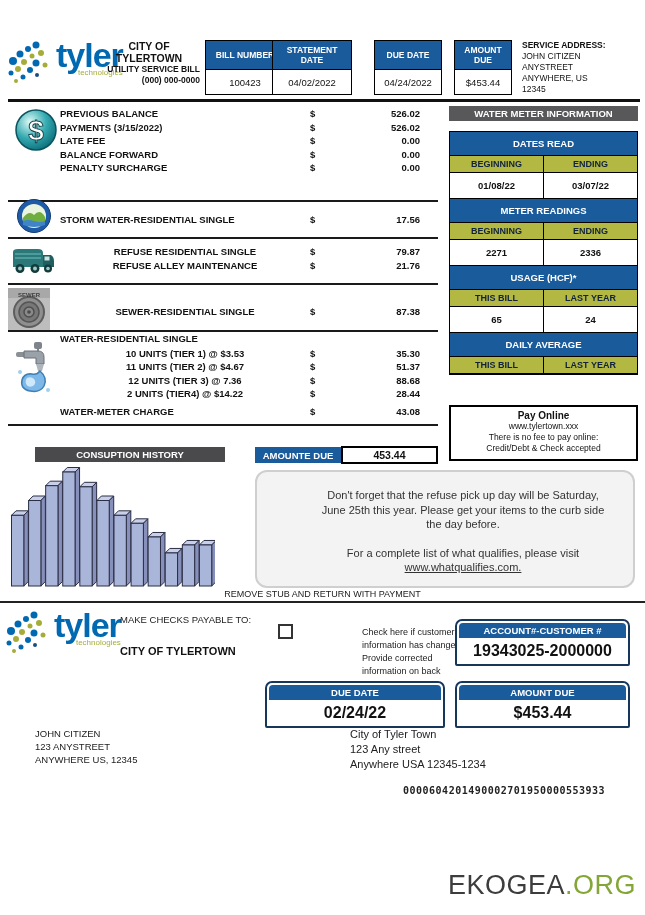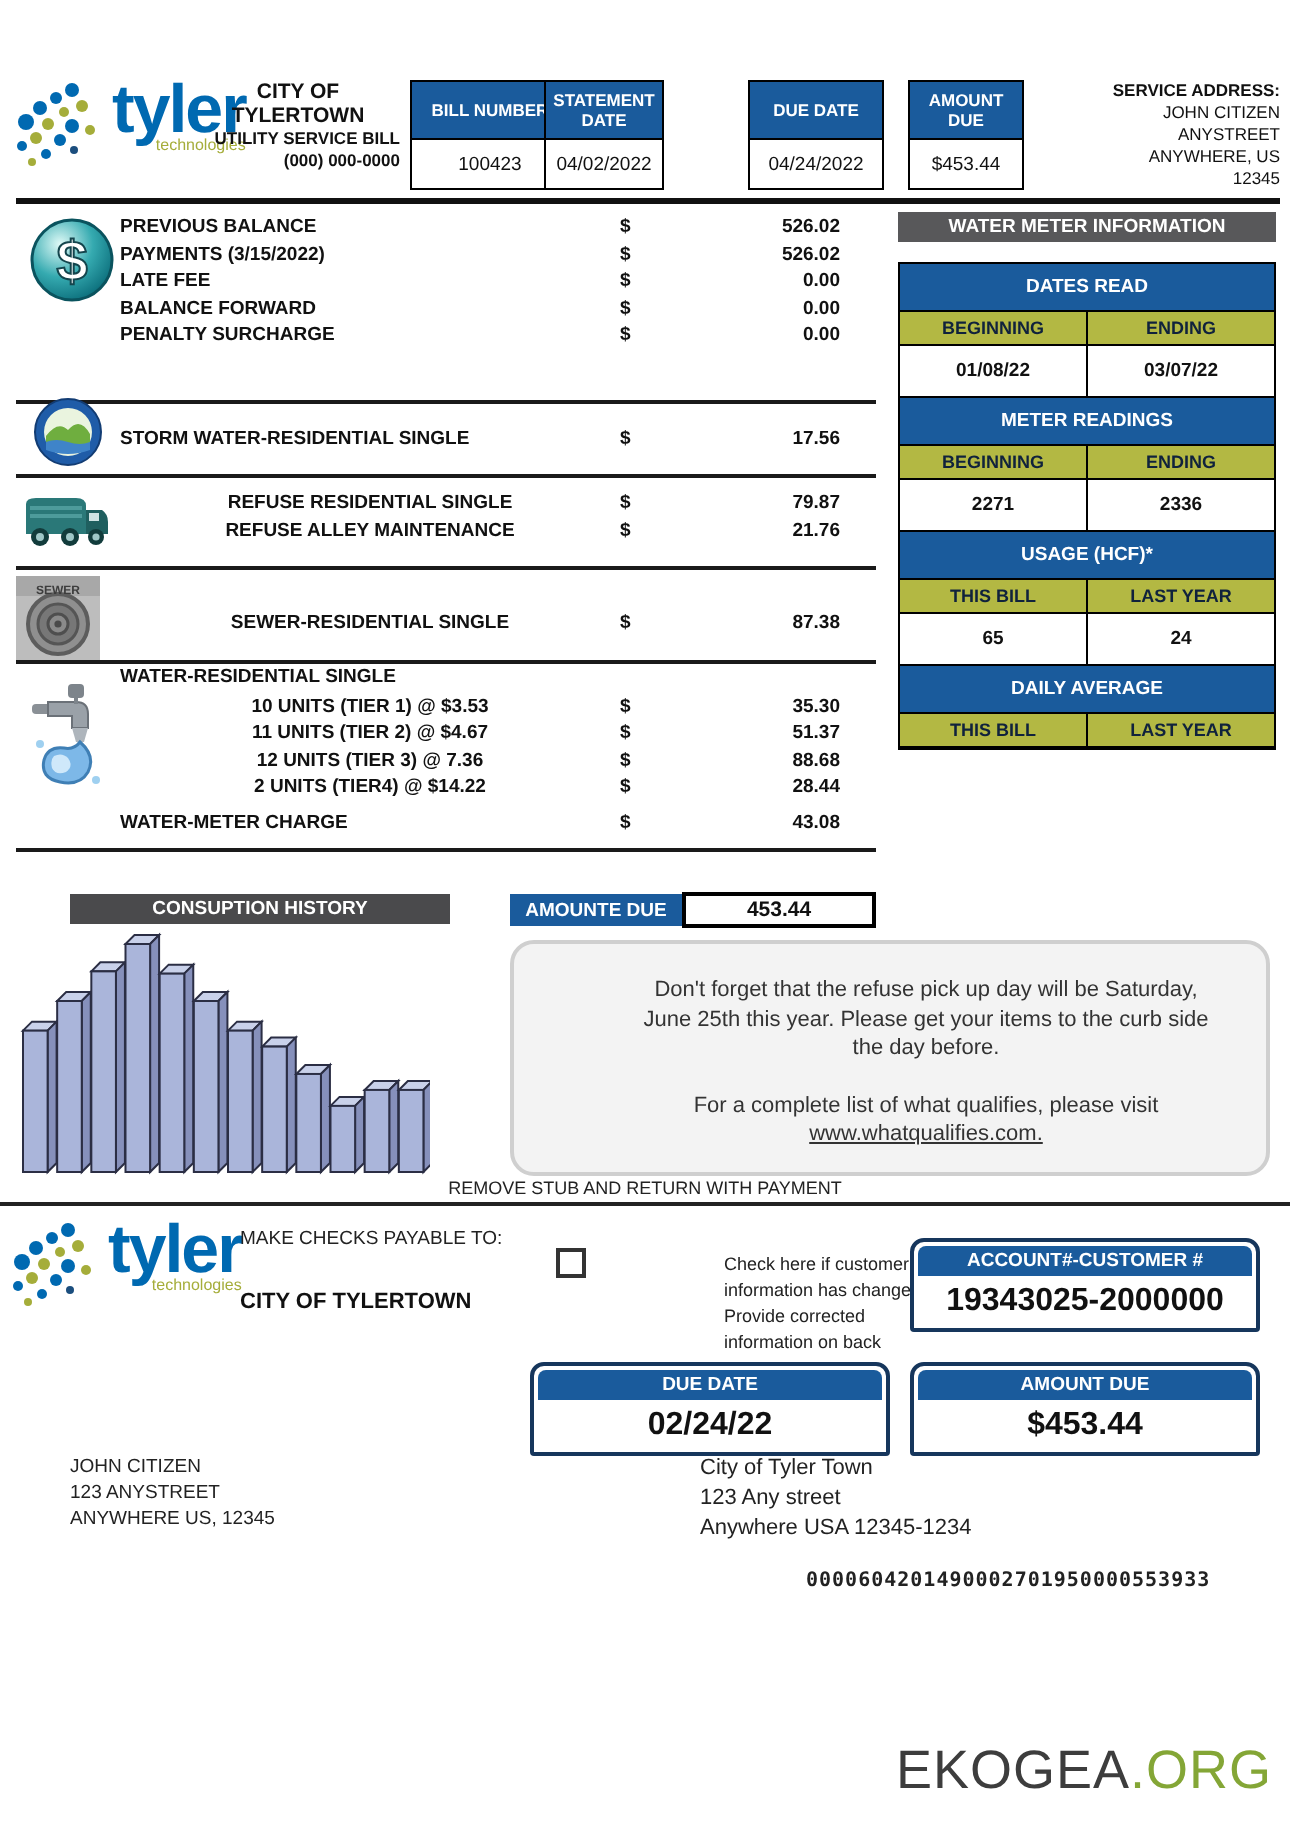--- a/index.html
+++ b/index.html
@@ -17,21 +17,21 @@
 
   
   .org-block { position:absolute; left:98px; top:40px; width:102px; text-align:center; }
   .org-l1 { font-size:10.5px; font-weight:700; line-height:12px; }
   .org-l3 { font-size:8.5px; font-weight:700; line-height:11px; text-align:right; }
   .hbox { position:absolute; border:1px solid #000; background:#fff; }
   .hbox-label { background:#1a5b9c; color:#fff; font-weight:700; font-size:8.5px; text-align:center;
                 height:28px; display:flex; align-items:center; justify-content:center; line-height:10px; padding:0 2px; }
   .hbox-value { height:25px; display:flex; align-items:center; justify-content:center;
                 font-size:9.5px; border-top:1px solid #000; background:#fff; }
-  .svc-addr { position:absolute; left:522px; top:40px; width:118px; font-size:8.5px; line-height:11px;text-align:right; }
+  .svc-addr { position:absolute; left:522px; top:40px; width:118px; font-size:8.5px; line-height:11px; }
   .svc-title { font-weight:700; }
   .top-rule { position:absolute; left:8px; top:99px; width:632px; height:3px; background:#111; }
 
   
   .divider { position:absolute; left:8px; width:430px; height:2px; background:#1a1a1a; }
   .crow { display:flex; font-size:9.5px; font-weight:700; line-height:13.5px; }
   .crow .lbl { width:250px; margin-left:52px; }
   .crow .lbl.ctr { text-align:center; }
   .crow .cur { width:30px; }
   .crow .amt { width:80px; text-align:right; }
@@ -130,21 +130,21 @@
     <div class="org-l1">CITY OF</div>
     <div class="org-l1">TYLERTOWN</div>
     <div class="org-l3">UTILITY SERVICE BILL</div>
     <div class="org-l3">(000) 000-0000</div>
   </div>
 
   <div class="hbox" style="left:205px; top:40px; width:80px;">
     <div class="hbox-label">BILL NUMBER</div>
     <div class="hbox-value">100423</div>
   </div>
-  <div class="hbox" style="left:272px; top:40px; width:60px;">
+  <div class="hbox" style="left:272px; top:40px; width:80px;">
     <div class="hbox-label">STATEMENT DATE</div>
     <div class="hbox-value">04/02/2022</div>
   </div>
   <div class="hbox" style="left:374px; top:40px; width:68px;">
     <div class="hbox-label">DUE DATE</div>
     <div class="hbox-value">04/24/2022</div>
   </div>
   <div class="hbox" style="left:454px; top:40px; width:58px;">
     <div class="hbox-label">AMOUNT DUE</div>
     <div class="hbox-value">$453.44</div>
@@ -359,20 +359,26 @@
     </div>
     <div class="msec">
       <div class="mhead">DAILY AVERAGE</div>
       <div class="mcols">
           <div class="mcol">THIS BILL</div>
           <div class="mcol">LAST YEAR</div>
         </div>
     </div>
   </div>
 
+  <div class="pay-box">
+    <div class="pay-title">Pay Online</div>
+    <div class="pay-line">www.tylertown.xxx</div>
+    <div class="pay-line">There is no fee to pay online:</div>
+    <div class="pay-line">Credit/Debt &amp; Check accepted</div>
+  </div>
 
   <div class="cons-title">CONSUPTION HISTORY</div>
   <div class="amtdue-label">AMOUNTE DUE</div>
   <div class="amtdue-value">453.44</div>
   <svg class="chart" width="205" height="124" viewBox="0 0 205 124">
       <polygon points="1.5,51.32000000000001 6,46.82000000000001 18.299999999999997,46.82000000000001 13.799999999999999,51.32000000000001" fill="#c9d1ea" stroke="#2b2e44" stroke-width="1"></polygon>
       <polygon points="13.799999999999999,51.32000000000001 18.299999999999997,46.82000000000001 18.299999999999997,117.5 13.799999999999999,122" fill="#8690bb" stroke="#2b2e44" stroke-width="1"></polygon>
       <rect x="1.5" y="51.32000000000001" width="12.299999999999999" height="70.67999999999999" fill="#aab5da" stroke="#2b2e44" stroke-width="1"></rect>
       <polygon points="18.583333333333332,36.5 23.083333333333332,32 35.38333333333333,32 30.883333333333333,36.5" fill="#c9d1ea" stroke="#2b2e44" stroke-width="1"></polygon>
       <polygon points="30.883333333333333,36.5 35.38333333333333,32 35.38333333333333,117.5 30.883333333333333,122" fill="#8690bb" stroke="#2b2e44" stroke-width="1"></polygon>

